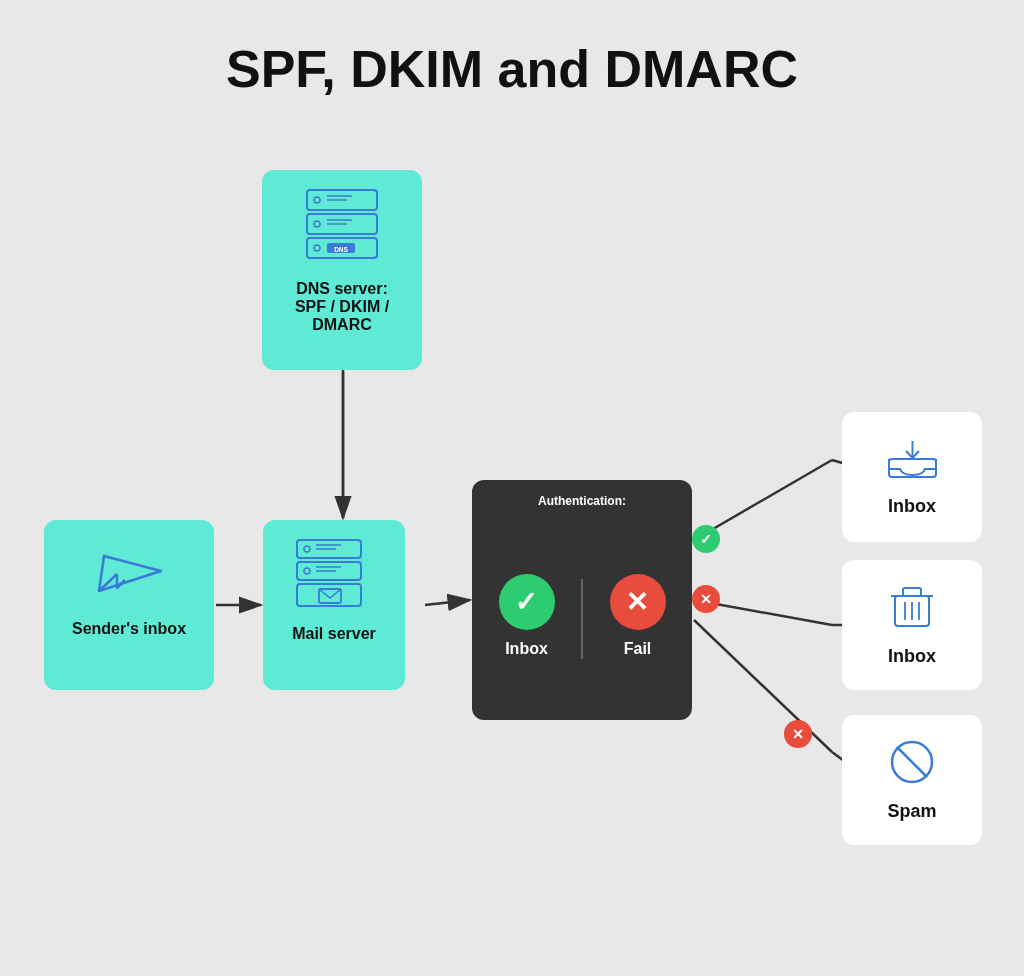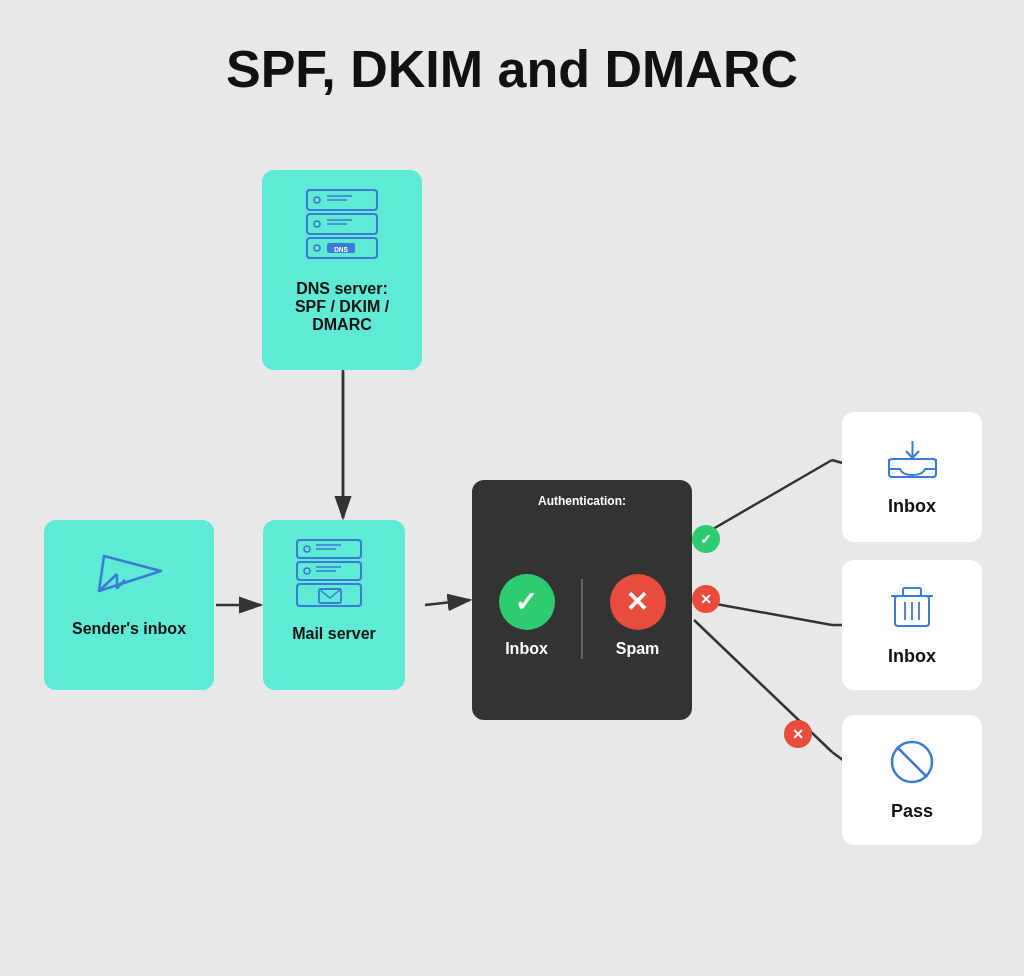--- a/index.html
+++ b/index.html
@@ -357,21 +357,21 @@
         <div class="circle-check">
           <span class="check-mark">✓</span>
         </div>
         <div class="auth-label">Inbox</div>
       </div>
       <div class="auth-divider"></div>
       <div class="auth-col">
         <div class="circle-x">
           <span class="x-mark">✕</span>
         </div>
-        <div class="auth-label">Spam</div>
+        <div class="auth-label">Fail</div>
       </div>
     </div>
   </div>
 
   <div class="small-circle-check" style="left: 670px; top: 385px;">
     <span class="small-check">✓</span>
   </div>
 
   <div class="small-circle-x" style="left: 670px; top: 445px;">
     <span class="small-x">✕</span>
@@ -411,16 +411,16 @@
   </div>
 
   <div class="outcome-box block-box">
     <div>
       <svg width="50" height="50" viewBox="0 0 50 50" fill="none" xmlns="http://www.w3.org/2000/svg">
 
         <circle cx="25" cy="25" r="20" fill="none" stroke="#3a7bd5" stroke-width="2.5"></circle>
         <line x1="10" y1="10" x2="40" y2="40" stroke="#3a7bd5" stroke-width="2.5"></line>
       </svg>
     </div>
-    <div class="outcome-label">Pass</div>
+    <div class="outcome-label">Spam</div>
   </div>
 
 </div>
 
 </body></html>

